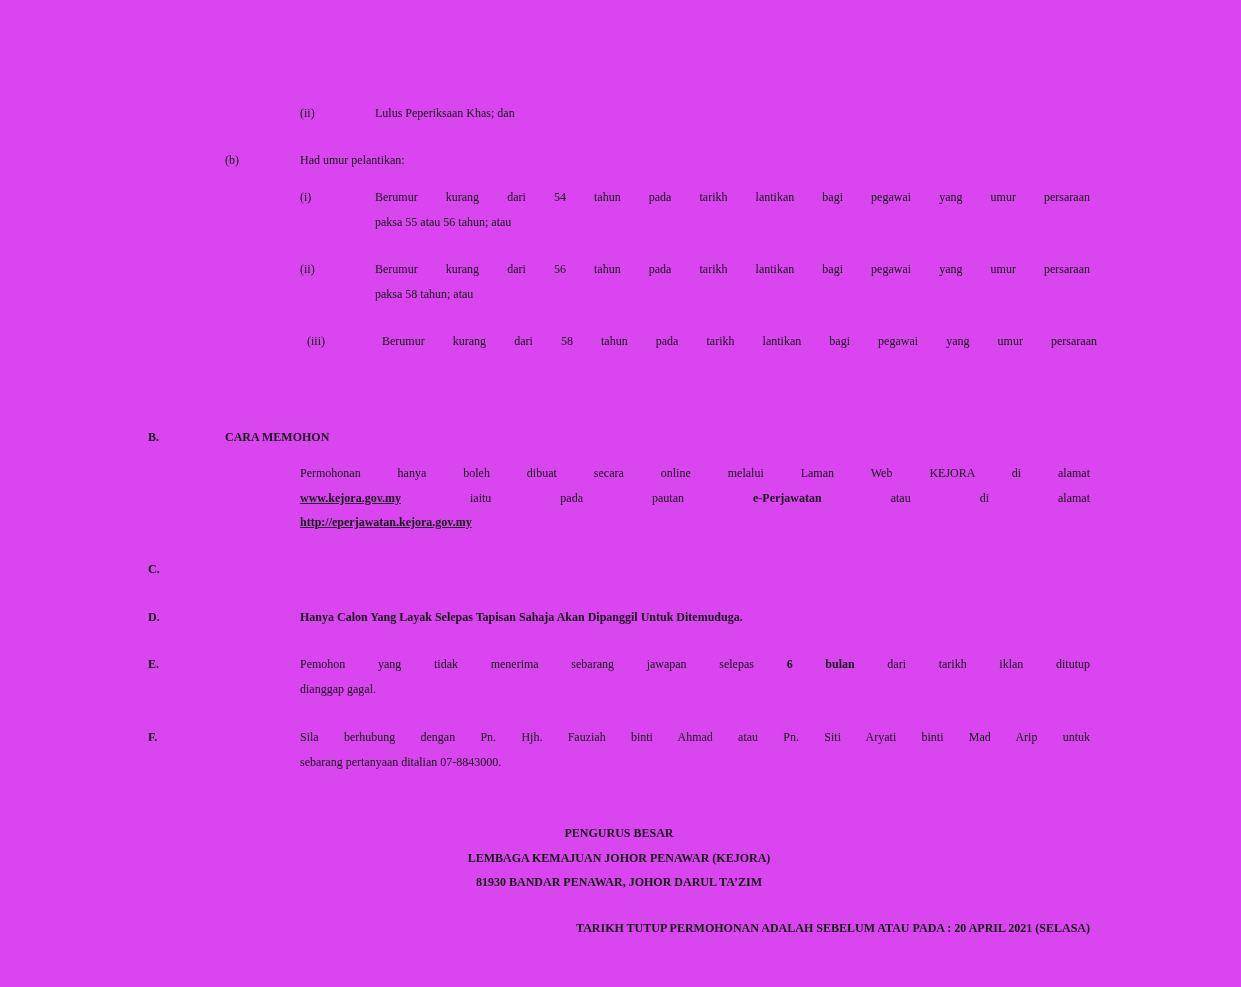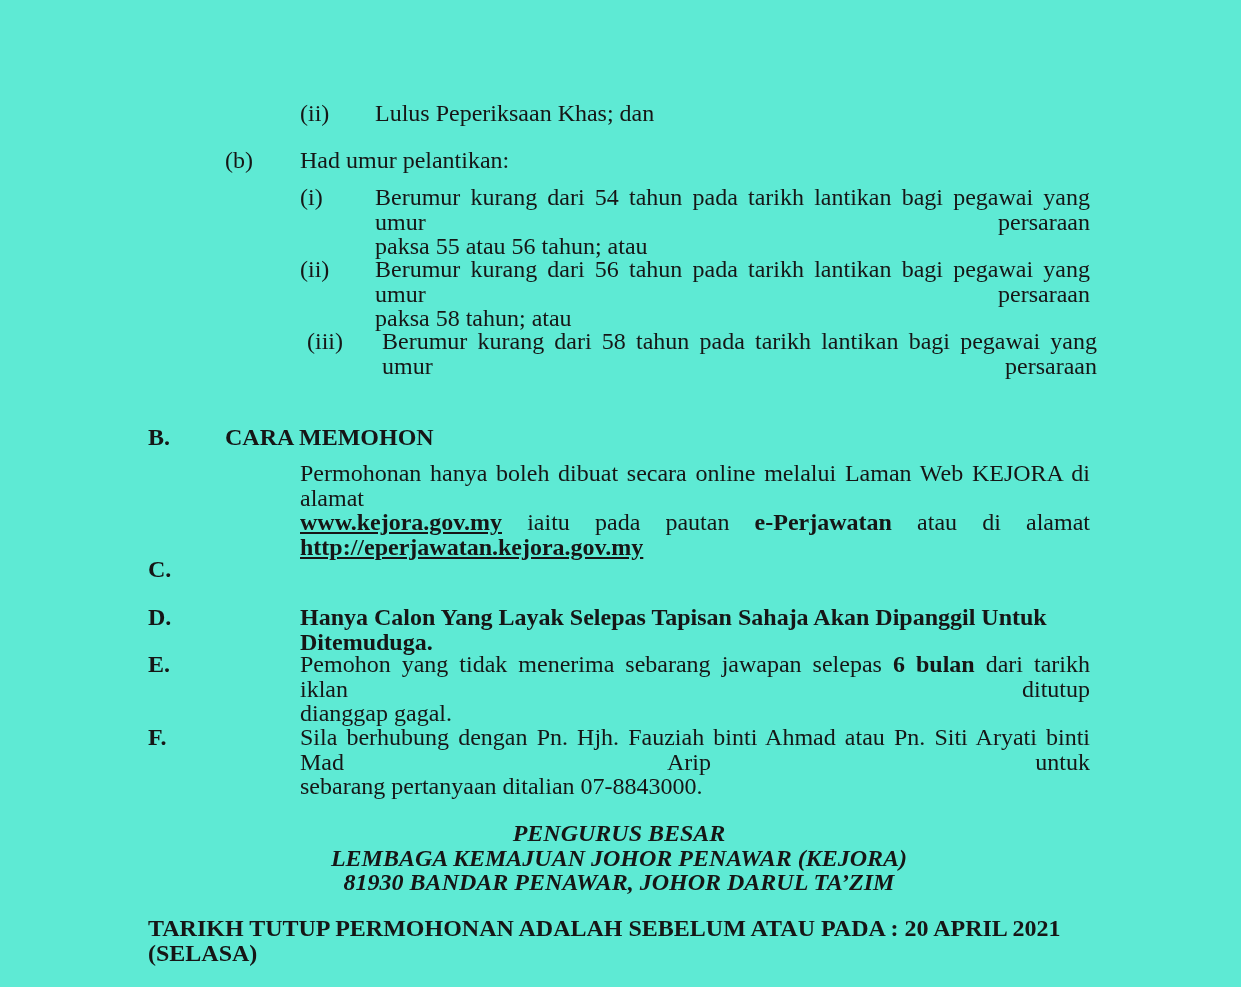--- a/index.html
+++ b/index.html
@@ -1,38 +1,38 @@
 <!DOCTYPE html>
 <html><head>
 <meta charset="utf-8">
 <style>
   html,body { margin:0; padding:0; background:#ffffff; }
   .page {
     position: relative;
     width: 1241px;
     height: 987px;
-    background: #5eead4;
+    background: #d946ef;
     font-family: "Liberation Serif", "DejaVu Serif", serif;
-    font-size: 24px;
+    font-size: 12px;
     line-height: 24.5px;
     color: #161616;
     overflow: hidden;
   }
   .abs { position: absolute; }
   .row { display: flex; align-items: flex-start; }
   .marker { flex: 0 0 75px; }
   .letter-w77  { flex: 0 0 77px; font-weight: 700; }
   .letter-w152 { flex: 0 0 152px; font-weight: 700; }
   .content { flex: 1 1 auto; min-width: 0; }
   .jline { text-align: justify; text-align-last: justify; }
   .heading { font-weight: 700; }
   .bold { font-weight: 700; }
   .link { font-weight: 700; text-decoration: underline; color: inherit; }
   .center { text-align: center; font-weight: 700; }
-  .closing { text-align: left; font-weight: 700; }
+  .closing { text-align: right; font-weight: 700; }
 </style>
 </head>
 <body>
 
 <div class="page">
 
   <div class="abs row" style="left:300px; top:101px; width:790px;">
     <span class="marker">(ii)</span>
     <span class="content">Lulus Peperiksaan Khas; dan</span>
   </div>
@@ -105,21 +105,21 @@
   </div>
 
   <div class="abs row" style="left:148px; top:725px; width:942px;">
     <span class="letter-w152">F.</span>
     <div class="content">
       <div class="jline">Sila berhubung dengan Pn. Hjh. Fauziah binti Ahmad atau Pn. Siti Aryati binti Mad Arip untuk</div>
       <div>sebarang pertanyaan ditalian 07-8843000.</div>
     </div>
   </div>
 
-  <div class="abs center" style="left:148px; top:821px; width:942px;font-style:italic;">
+  <div class="abs center" style="left:148px; top:821px; width:942px;">
     <div>PENGURUS BESAR</div>
     <div>LEMBAGA KEMAJUAN JOHOR PENAWAR (KEJORA)</div>
     <div>81930 BANDAR PENAWAR, JOHOR DARUL TA’ZIM</div>
   </div>
 
   <div class="abs closing" style="left:148px; top:916px; width:942px;">TARIKH TUTUP PERMOHONAN ADALAH SEBELUM ATAU PADA : 20 APRIL 2021 (SELASA)</div>
 
 </div>
 
 </body></html>

